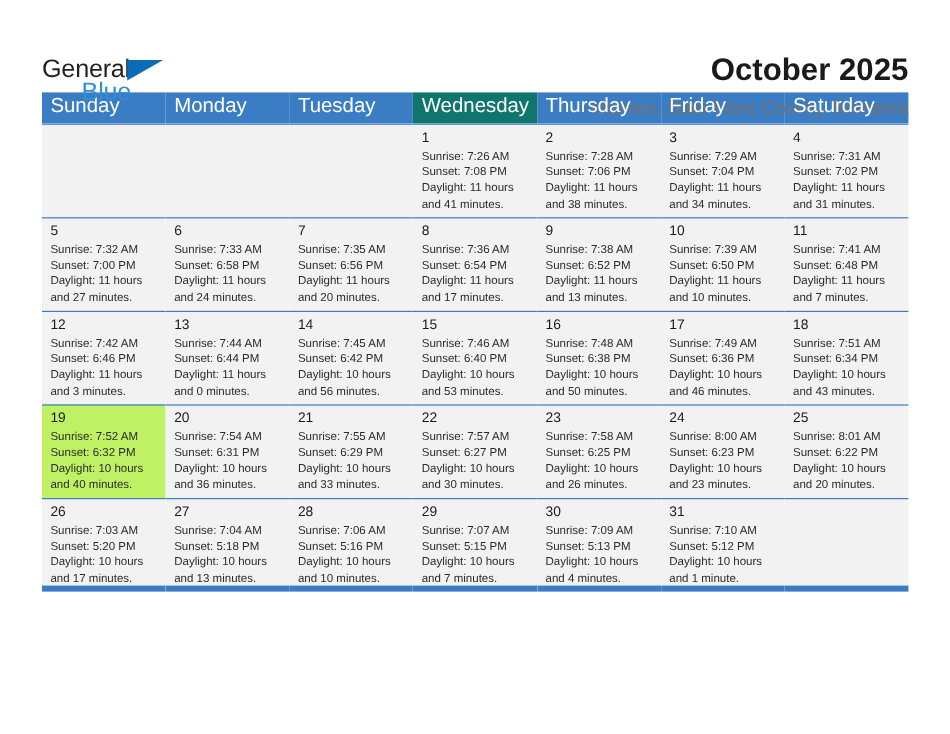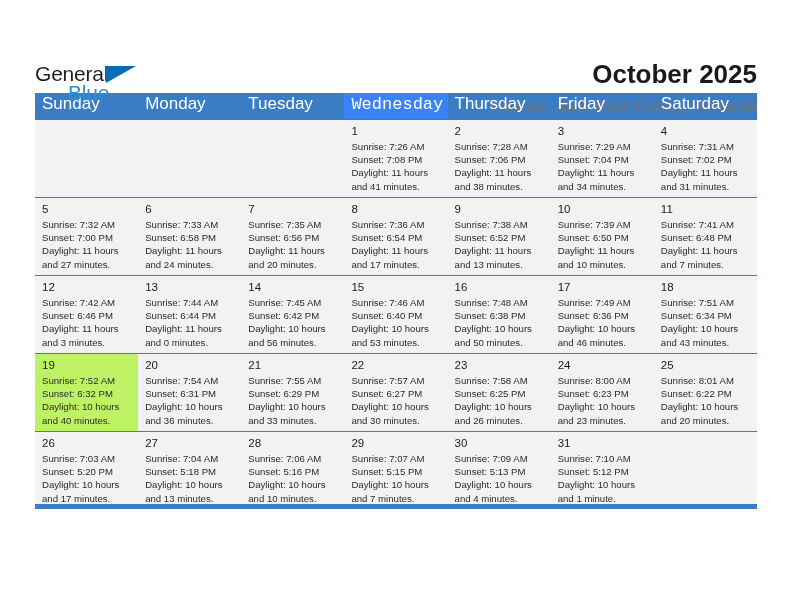--- a/index.html
+++ b/index.html
@@ -24,21 +24,20 @@
   }
 
   
   .header {
     display: flex;
     align-items: flex-start;
     justify-content: flex-end;
     padding-top: 43px;
     height: 72px;
     box-sizing: border-box;
-    margin-top: 16px;
   }
   .logo {
     position: relative;
     width: 112px;
     height: 50px;
     flex: 0 0 auto;
   }
   .logo-general {
     position: absolute;
     left: 0;
@@ -164,21 +163,21 @@
     </div>
 
   </div>
 
   <table class="cal-table">
     <thead>
       <tr id="weekday-row">
           <th style="background: rgb(59, 125, 196); color: rgb(255, 255, 255);">Sunday</th>
           <th style="background: rgb(59, 125, 196); color: rgb(255, 255, 255);">Monday</th>
           <th style="background: rgb(59, 125, 196); color: rgb(255, 255, 255);">Tuesday</th>
-          <th style="background: #3b82f6; color: rgb(255, 255, 255); font-family: Liberation Mono, monospace;">Wednesday</th>
+          <th style="background: #0f766e; color: rgb(255, 255, 255);">Wednesday</th>
           <th style="background: rgb(59, 125, 196); color: rgb(255, 255, 255);">Thursday</th>
           <th style="background: rgb(59, 125, 196); color: rgb(255, 255, 255);">Friday</th>
           <th style="background: rgb(59, 125, 196); color: rgb(255, 255, 255); margin-top: 12px;">Saturday</th>
         </tr>
     </thead>
     <tbody id="weeks-body">
         <tr>
           <td>
             <div class="daycell empty" style="border-top-color: rgb(59, 125, 196); border-bottom-color: rgb(59, 125, 196); background: rgb(242, 242, 242);"></div>
           </td>

